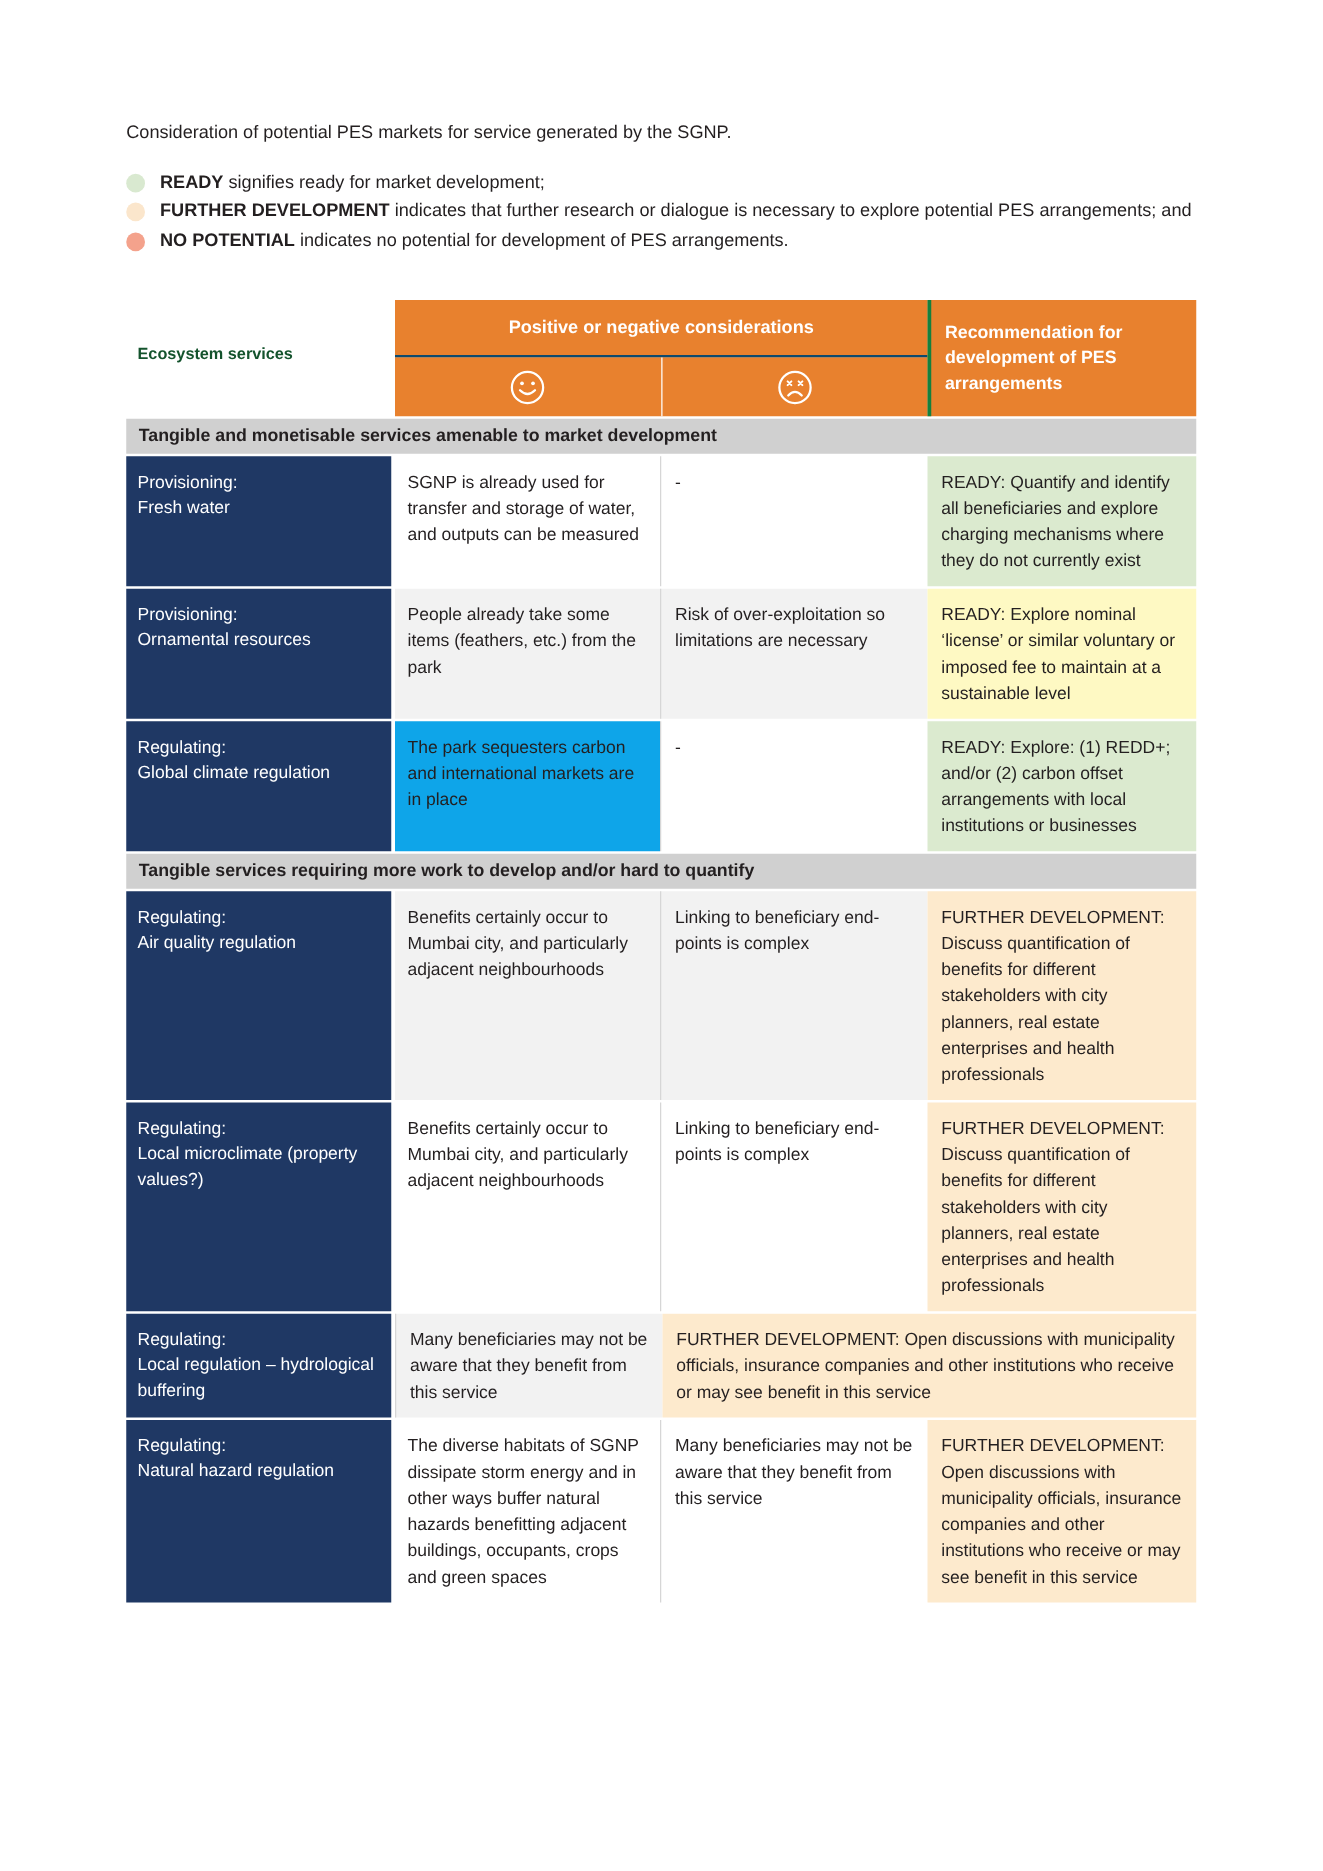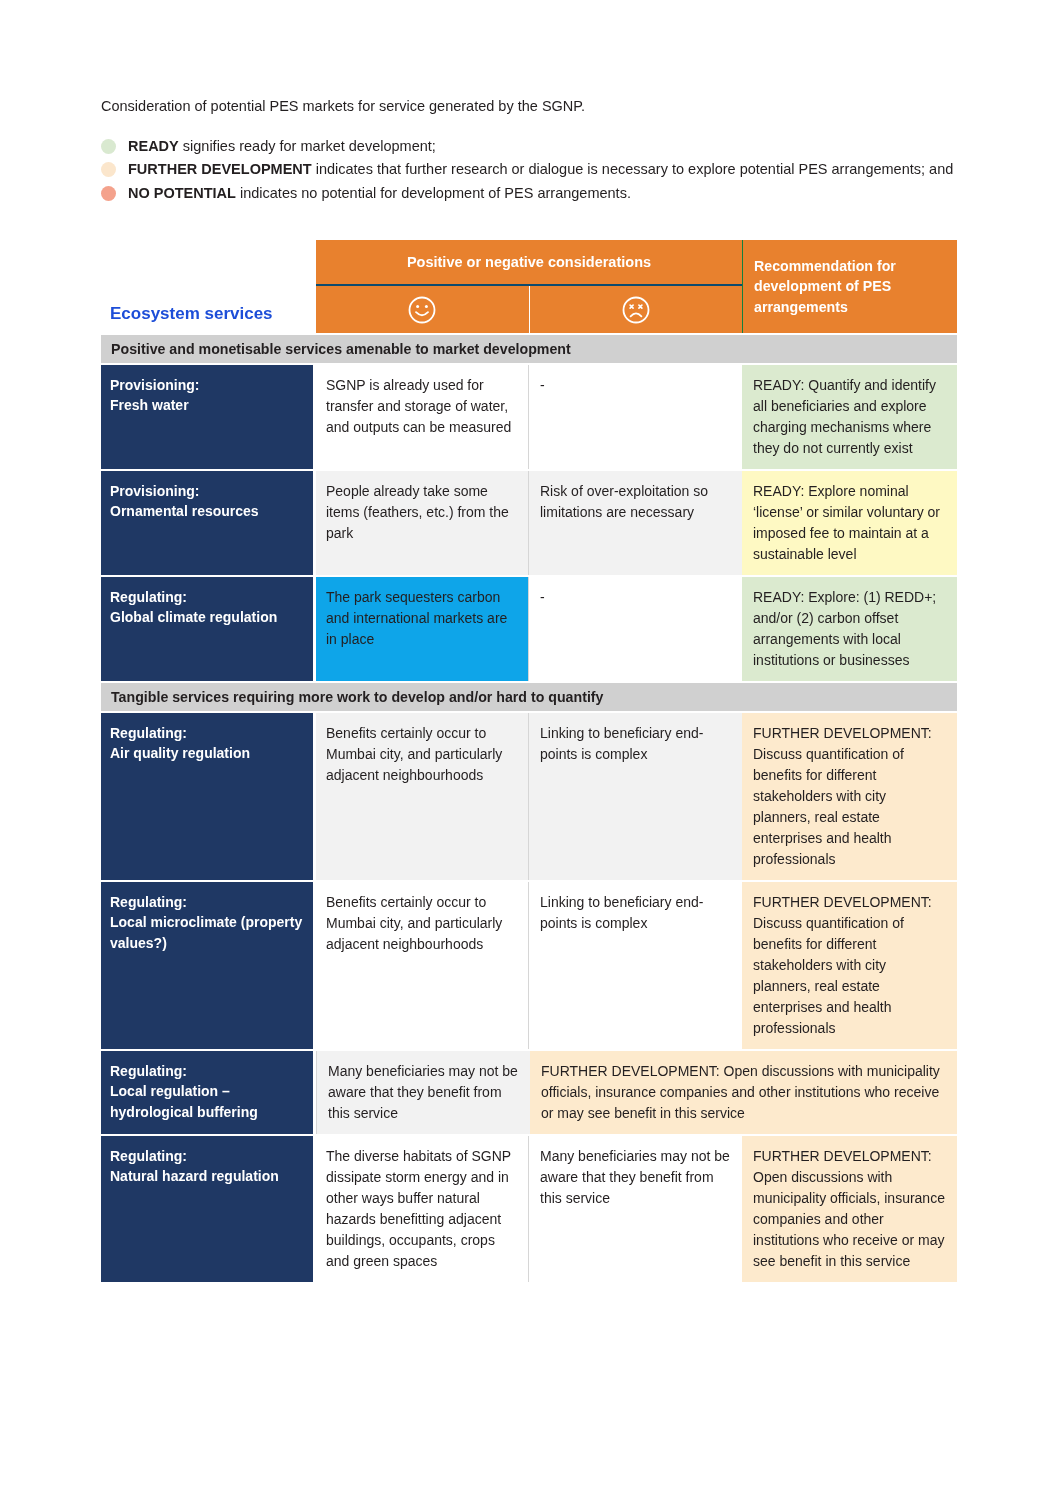--- a/index.html
+++ b/index.html
@@ -68,26 +68,26 @@
 
   .thead {
     display: flex;
     align-items: stretch;
     height: 93px;
   }
   .th-eco {
     width: 212px;
     flex: 0 0 212px;
     display: flex;
-    align-items: flex-end;
+    align-items: center;
     padding: 0 0 9px 9px;
     box-sizing: border-box;
     font-weight: bold;
-    font-size: 17px;
-    color: #1d4ed8;
+    font-size: 13px;
+    color: #14532d;
   }
   .th-gap { flex: 0 0 3px; }
   .th-considerations {
     flex: 0 0 426px;
     width: 426px;
     display: flex;
     flex-direction: column;
   }
   .th-cons-title {
     height: 46px;
@@ -106,21 +106,21 @@
   }
   .th-face {
     flex: 1 1 50%;
     display: flex;
     align-items: center;
     justify-content: center;
   }
   .th-face + .th-face { border-left: 1px solid #ffffff; }
   .th-rec {
     flex: 1 1 auto;
-    border-left: 1px solid #15803d;
+    border-left: 3px solid #15803d;
     box-sizing: border-box;
     display: flex;
     align-items: center;
     padding: 0 10px 0 11px;
     color: #ffffff;
     font-weight: bold;
     font-size: 14.2px;
     line-height: 1.42;
   }
 
@@ -144,21 +144,21 @@
     display: flex;
     align-items: stretch;
     margin-top: 2px;
   }
   .c-eco {
     width: 212px;
     flex: 0 0 212px;
     box-sizing: border-box;
     padding: 10px 10px 10px 9px;
     color: #ffffff;
-    font-weight: bold;
+    font-weight: normal;
     font-size: 14px;
     line-height: 1.46;
   }
   .c-gap { flex: 0 0 3px; }
   .c-pos {
     flex: 0 0 212px;
     width: 212px;
     box-sizing: border-box;
     padding: 10px 12px 10px 10px;
     font-size: 14px;
@@ -235,21 +235,21 @@
           </div>
         </div>
       </div>
       <div class="th-rec" style="background: rgb(232, 129, 46);">
         <span>Recommendation for development of PES arrangements</span>
       </div>
     </div>
 
     <div id="table-body">
         <div class="section-band" style="background: rgb(208, 208, 208);">
-          <span>Positive and monetisable services amenable to market development</span>
+          <span>Tangible and monetisable services amenable to market development</span>
         </div>
         <div class="row">
           <div class="c-eco" style="background: rgb(31, 56, 100);">
             <div>Provisioning:</div>
             <div>Fresh water</div>
           </div>
           <div class="c-gap"></div>
           <div class="c-pos" style="background: rgb(255, 255, 255);">SGNP is already used for transfer and storage of water, and outputs can be measured</div>
           <div class="c-neg" style="background: rgb(255, 255, 255);">-</div>
           <div class="c-rec" style="background: rgb(219, 234, 207);">READY: Quantify and identify all beneficiaries and explore charging mechanisms where they do not currently exist</div>

